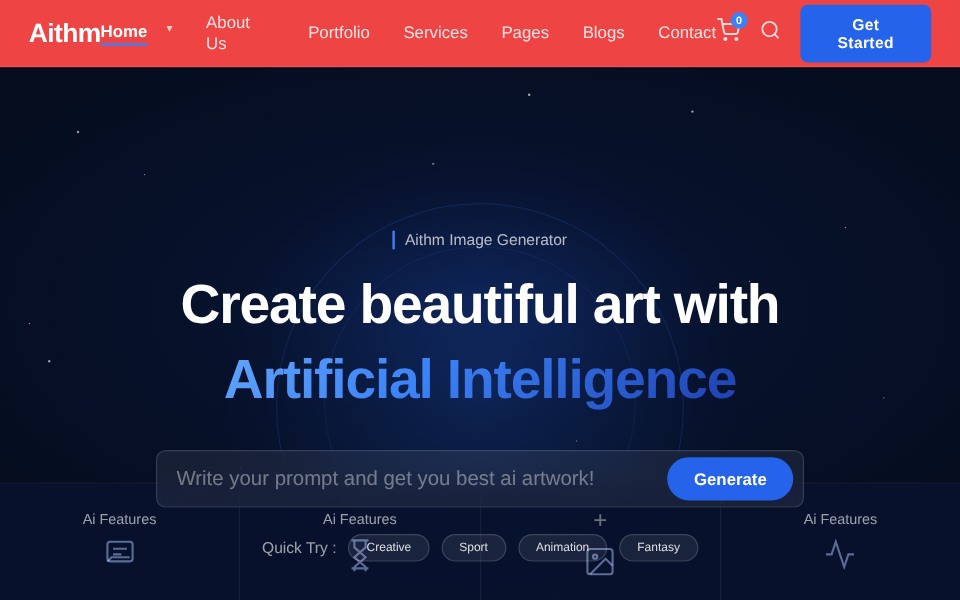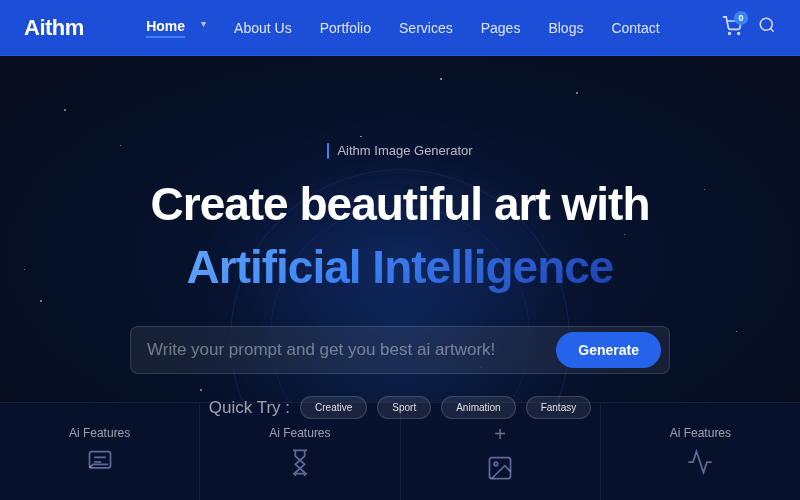--- a/index.html
+++ b/index.html
@@ -13,21 +13,21 @@
       color: #fff;
     }
 
     
     nav {
       display: flex;
       align-items: center;
       justify-content: space-between;
       padding: 0 24px;
       height: 56px;
-      background: #1d4ed8;
+      background: #ef4444;
       border-bottom: 1px solid rgba(255,255,255,0.07);
       position: relative;
       z-index: 10;
     }
 
     .nav-logo {
       font-size: 22px;
       font-weight: 800;
       color: #fff;
       letter-spacing: -0.5px;
@@ -114,21 +114,21 @@
       letter-spacing: 0.3px;
     }
 
     
     .hero {
       position: relative;
       height: calc(500px - 56px);
       display: flex;
       flex-direction: column;
       align-items: center;
-      justify-content: center;
+      justify-content: flex-end;
       padding-top: 38px;
       overflow: hidden;
     }
 
     
     .hero-bg {
       position: absolute;
       inset: 0;
       background: radial-gradient(ellipse 60% 55% at 50% 45%, #0c1e4a 0%, #07122d 40%, #050d1f 100%);
     }
@@ -271,21 +271,21 @@
 
     
     .quick-try {
       display: flex;
       align-items: center;
       gap: 10px;
       margin-bottom: 32px;
     }
 
     .quick-try-label {
-      font-size: 17px;
+      font-size: 13px;
       color: rgba(255,255,255,0.6);
       font-weight: 500;
     }
 
     .quick-tag {
       background: rgba(255,255,255,0.08);
       border: 1px solid rgba(255,255,255,0.15);
       color: rgba(255,255,255,0.85);
       border-radius: 20px;
       padding: 5px 14px;
@@ -387,20 +387,21 @@
         <path d="M1 1h4l2.68 13.39a2 2 0 0 0 2 1.61h9.72a2 2 0 0 0 2-1.61L23 6H6"></path>
       </svg>
       <span class="cart-badge">0</span>
     </div>
     <span class="search-icon">
       <svg width="18" height="18" viewBox="0 0 24 24" fill="none" stroke="rgba(255,255,255,0.8)" stroke-width="2">
         <circle cx="11" cy="11" r="8"></circle>
           <line x1="21" y1="21" x2="16.65" y2="16.65"></line>
       </svg>
     </span>
+    <button class="get-started-btn">Get Started</button>
   </div>
 </nav>
 
 <section class="hero">
   <div class="hero-bg"></div>
   <div class="hero-glow"></div>
   <div class="hero-sphere-ring"></div>
   <div class="hero-sphere-ring2"></div>
 
   <div class="stars">

